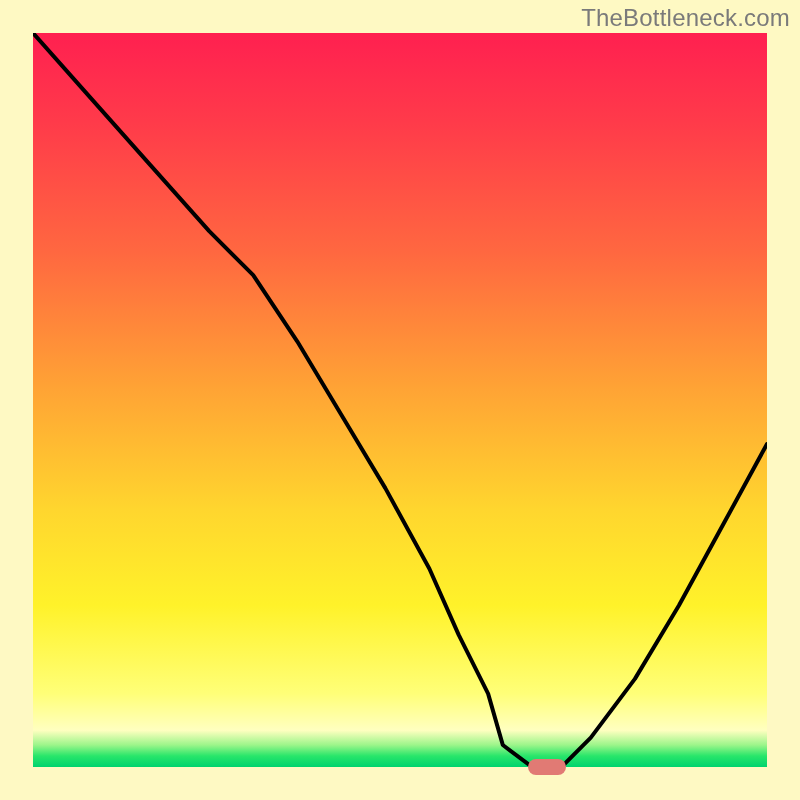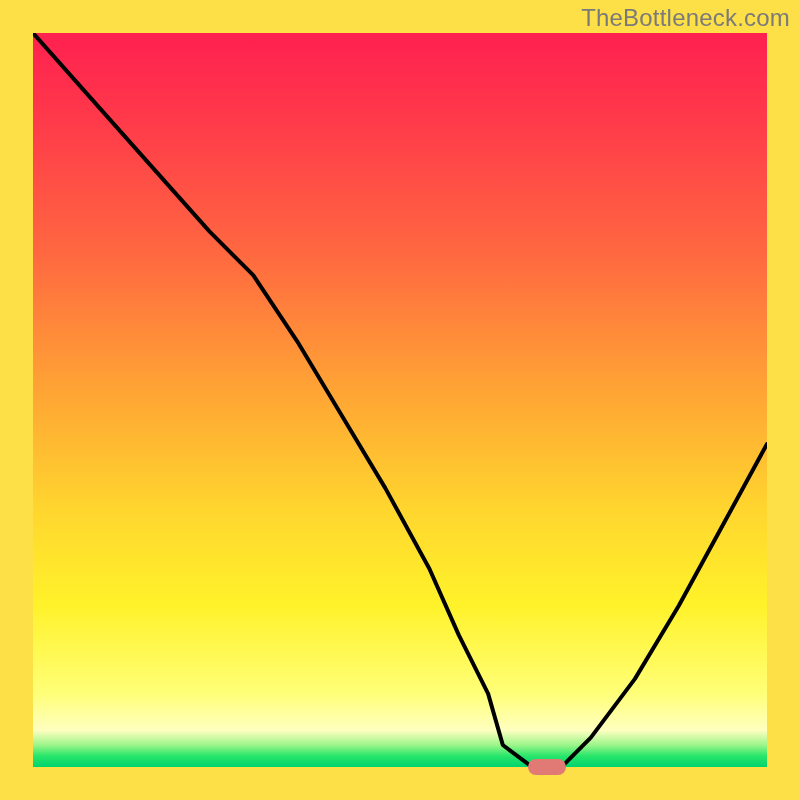--- a/index.html
+++ b/index.html
@@ -10,21 +10,21 @@
     background: #000;
     overflow: hidden;
     font-family: Arial, Helvetica, sans-serif;
   }
   .frame {
     position: absolute;
     left: 0;
     top: 0;
     width: 800px;
     height: 800px;
-    background: #fde047;
+    background: #fef9c3;
   }
   .watermark {
     position: absolute;
     top: 4px;
     right: 10px;
     color: #7a7a7a;
     font-size: 24px;
     font-weight: 500;
     letter-spacing: 0.2px;
     pointer-events: none;

